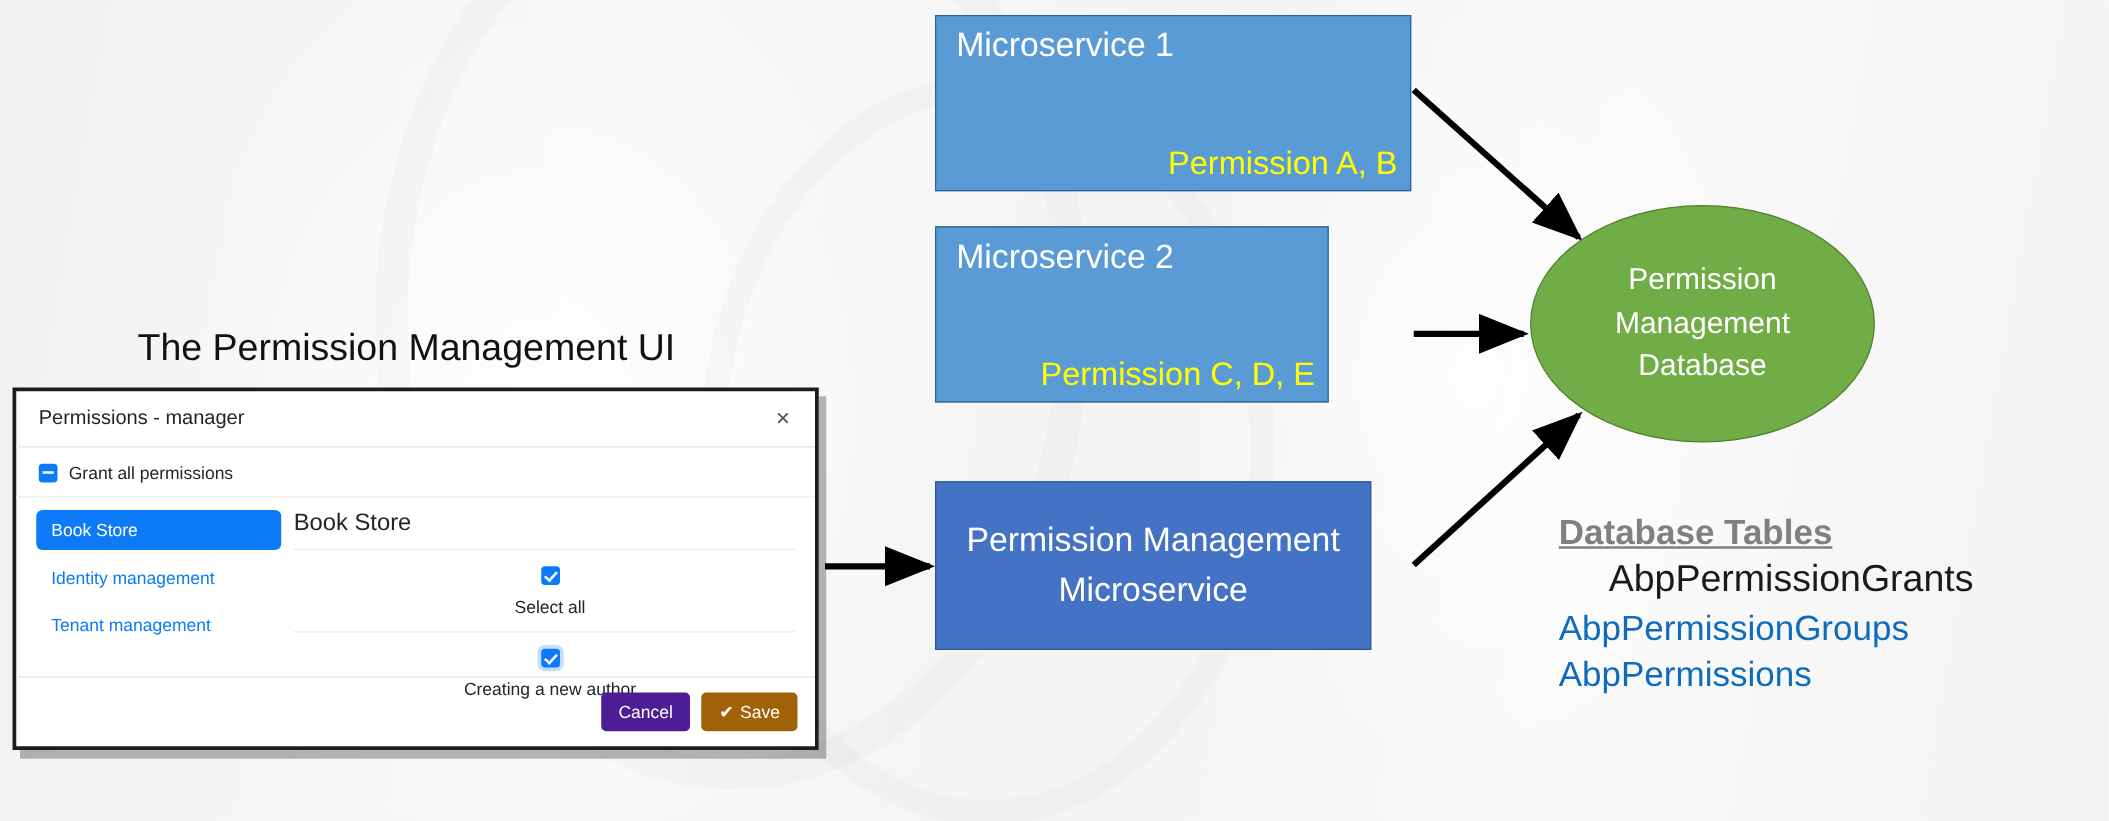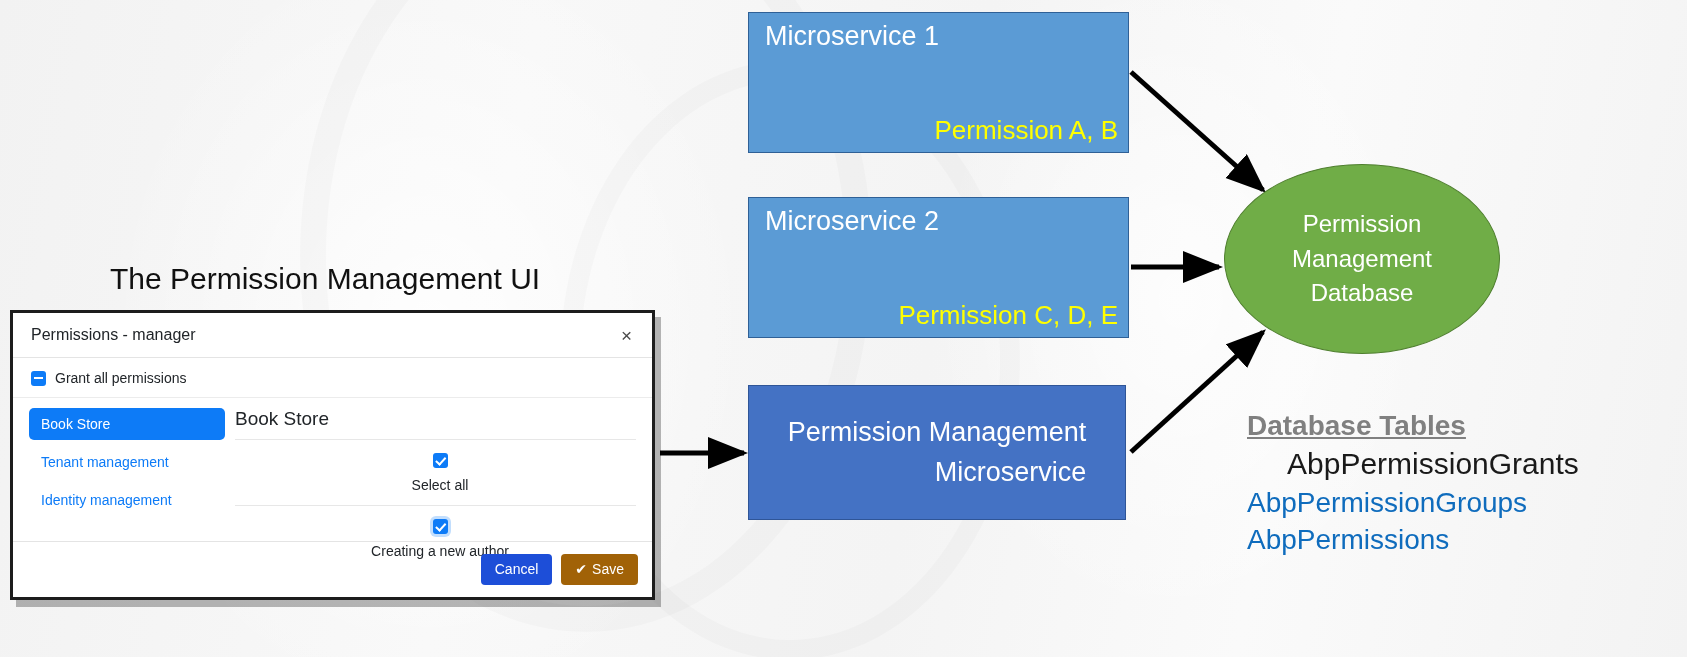--- a/index.html
+++ b/index.html
@@ -58,30 +58,30 @@
   .ms-box .ms-perm {
     position: absolute;
     right: 10px;
     bottom: 6px;
     font-size: 26px;
     color: #ffff00;
     white-space: nowrap;
   }
 
   #ms1 { left: 748px; top: 12px;  width: 381px; height: 141px; }
-  #ms2 { left: 748px; top: 197px; width: 381px; height: 141px; }
+  #ms2 { left: 748px; top: 181px; width: 315px; height: 141px; }
 
   #pmms {
-    left: 748px; top: 385px; width: 378px; height: 135px;
+    left: 748px; top: 385px; width: 349px; height: 135px;
     background: #4472c4;
     border: 1px solid #2f5597;
     display: flex;
     align-items: center;
     justify-content: center;
-    text-align: right;
+    text-align: center;
     font-size: 27px;
     line-height: 1.45;
     color: #ffffff;
   }
 
   #db-ellipse {
     left: 1224px; top: 164px; width: 276px; height: 190px;
     background: #70ad47;
     border: 1px solid #4f7f2f;
     border-radius: 50%;
@@ -267,21 +267,21 @@
   }
   .btn {
     border: none;
     border-radius: 4px;
     font-size: 14px;
     padding: 7px 14px;
     cursor: pointer;
     font-family: "Liberation Sans", sans-serif;
     line-height: 1.2;
   }
-  .btn-cancel { background: #1d4ed8; color: #ffffff; }
+  .btn-cancel { background: #4c1d95; color: #ffffff; }
   .btn-save   { background: #a16207; color: #ffffff; }
   .btn-save .tick { margin-right: 5px; }
 </style>
 </head>
 <body>
 
 <div class="bg-wash"></div>
 <div class="bg-ring r1"></div>
 <div class="bg-ring r2"></div>
 
@@ -336,22 +336,22 @@
   </div>
 
   <div class="grant-row">
     <span class="cb dash"></span>
     <span class="lbl">Grant all permissions</span>
   </div>
 
   <div class="modal-body">
     <div class="group-list">
       <div class="group-item active">Book Store</div>
+      <div class="group-item">Identity management</div>
       <div class="group-item">Tenant management</div>
-      <div class="group-item">Identity management</div>
     </div>
 
     <div class="group-pane">
       <div class="pane-title">Book Store</div>
 
       <div class="perm-row">
         <span class="cb check"></span>
         <span class="lbl">Select all</span>
       </div>
 

